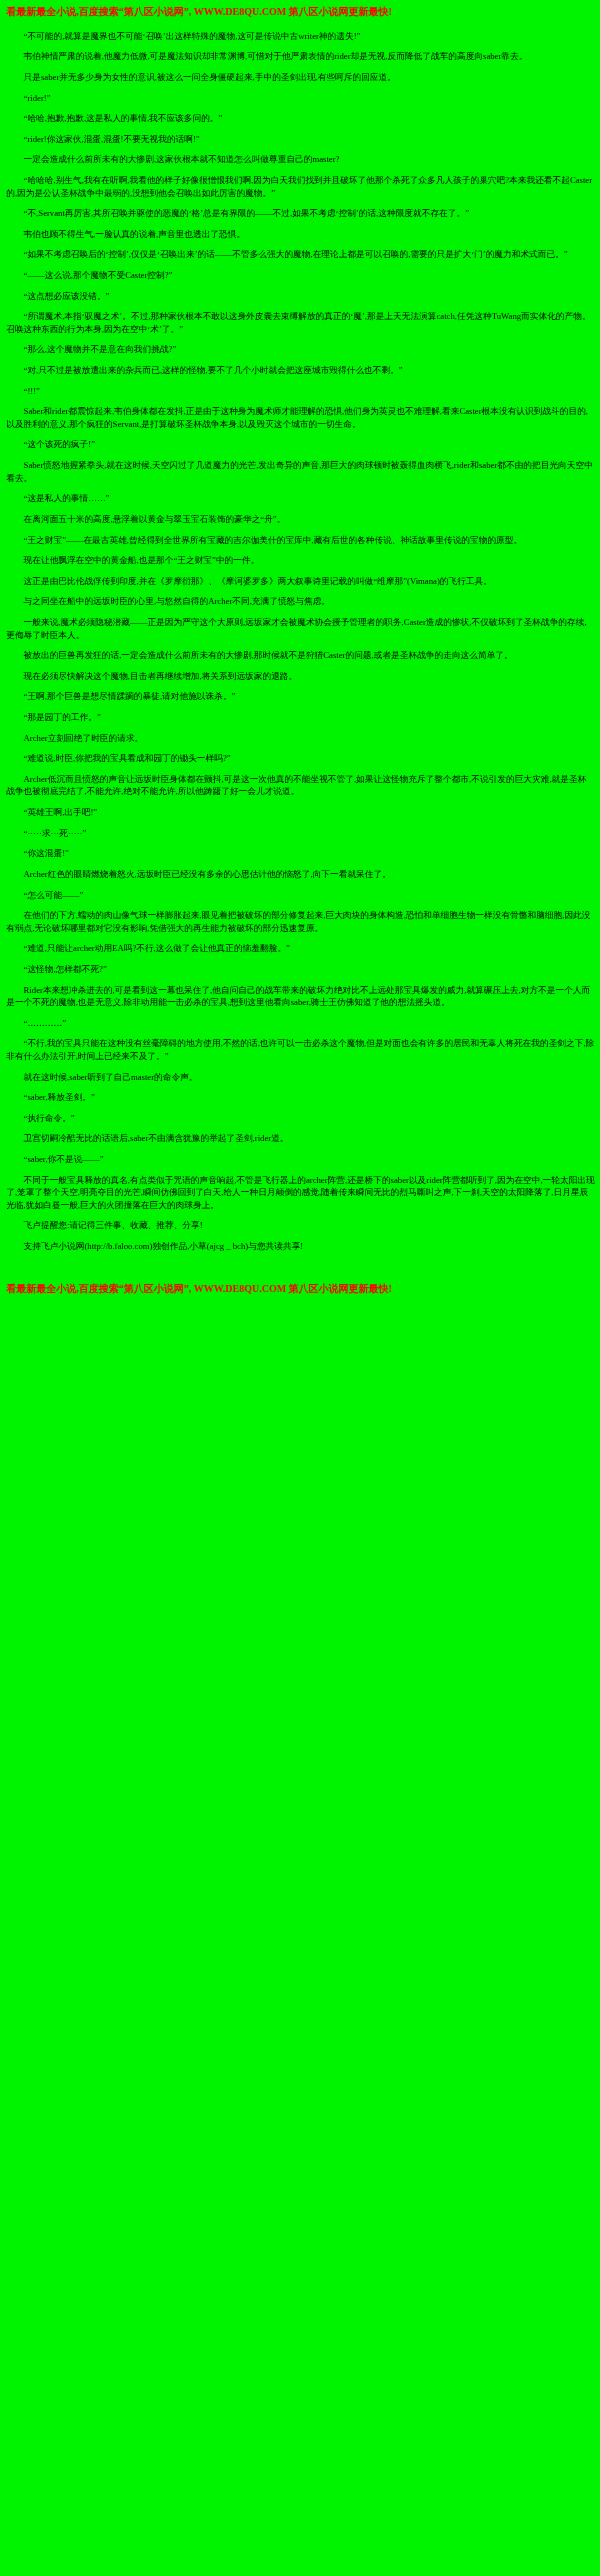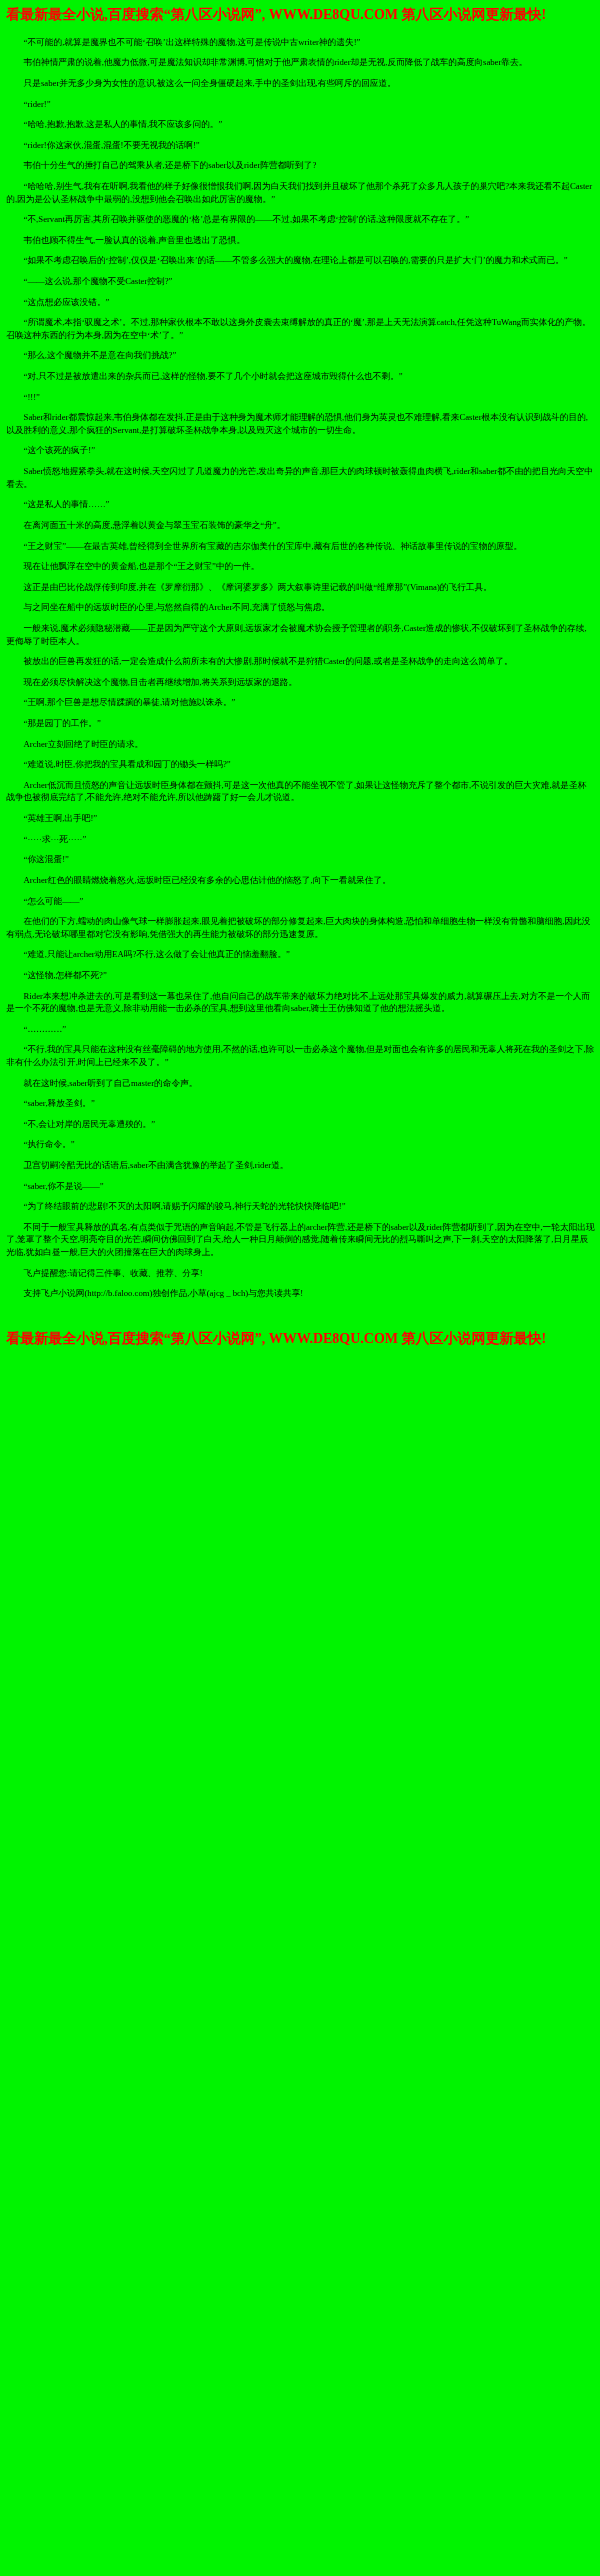--- a/index.html
+++ b/index.html
@@ -14,21 +14,21 @@
     min-height: 2576px;
     background: var(--bg);
     font-family: "Liberation Serif", "DejaVu Serif", serif;
   }
   .page {
     padding: 3.7px 6.2px 8.7px 6.2px;
   }
   .notice {
     color: var(--notice);
     font-weight: bold;
-    font-size: 14px;
+    font-size: 10px;
     line-height: 1.5;
     word-break: break-all;
   }
   .notice.footer-notice {
     margin-top: 28.5px;
   }
   .content {
     margin-top: 11px;
   }
   .para {
@@ -55,21 +55,21 @@
 
 
       <p class="para">只是saber并无多少身为女性的意识,被这么一问全身僵硬起来,手中的圣剑出现,有些呵斥的回应道。</p>
 
       <p class="para">“rider!”</p>
 
       <p class="para">“哈哈,抱歉,抱歉,这是私人的事情,我不应该多问的。”</p>
 
       <p class="para">“rider!你这家伙,混蛋,混蛋!不要无视我的话啊!”</p>
 
-      <p class="para">韦伯十分生气的捶打自己的驾乘从者,还是桥下的saber以及rider阵营都听到了?</p>
+      <p class="para">一定会造成什么前所未有的大惨剧,这家伙根本就不知道怎么叫做尊重自己的master?</p>
 
       <p class="para">“哈哈哈,别生气,我有在听啊,我看他的样子好像很憎恨我们啊,因为白天我们找到并且破坏了他那个杀死了众多凡人孩子的巢穴吧?本来我还看不起Caster的,因为是公认圣杯战争中最弱的,没想到他会召唤出如此厉害的魔物。”</p>
 
       <p class="para">“不,Servant再厉害,其所召唤并驱使的恶魔的‘格’总是有界限的——不过,如果不考虑‘控制’的话,这种限度就不存在了。”</p>
 
       <p class="para">韦伯也顾不得生气,一脸认真的说着,声音里也透出了恐惧。</p>
 
       <p class="para">“如果不考虑召唤后的‘控制’,仅仅是‘召唤出来’的话——不管多么强大的魔物,在理论上都是可以召唤的,需要的只是扩大‘门’的魔力和术式而已。”</p>
 
       <p class="para">“——这么说,那个魔物不受Caster控制?”</p>
@@ -139,29 +139,27 @@
 
       <p class="para">“‥‥‥‥‥‥”</p>
 
       <p class="para">“不行,我的宝具只能在这种没有丝毫障碍的地方使用,不然的话,也许可以一击必杀这个魔物,但是对面也会有许多的居民和无辜人将死在我的圣剑之下,除非有什么办法引开,时间上已经来不及了。”</p>
 
 
       <p class="para">就在这时候,saber听到了自己master的命令声。</p>
 
       <p class="para">“saber,释放圣剑。”</p>
 
-      <p class="para">“不,会让对岸的居民无辜遭殃的。”</p>
 
       <p class="para">“执行命令。”</p>
 
       <p class="para">卫宫切嗣冷酷无比的话语后,saber不由满含犹豫的举起了圣剑,rider道。</p>
 
       <p class="para">“saber,你不是说——”</p>
 
-      <p class="para">“为了终结眼前的悲剧!不灭的太阳啊,请赐予闪耀的骏马,神行天蛇的光轮快快降临吧!”</p>
 
       <p class="para">不同于一般宝具释放的真名,有点类似于咒语的声音响起,不管是飞行器上的archer阵营,还是桥下的saber以及rider阵营都听到了,因为在空中,一轮太阳出现了,笼罩了整个天空,明亮夺目的光芒,瞬间仿佛回到了白天,给人一种日月颠倒的感觉,随着传来瞬间无比的烈马嘶叫之声,下一刹,天空的太阳降落了,日月星辰光临,犹如白昼一般,巨大的火团撞落在巨大的肉球身上。</p>
 
       <p class="para">飞卢提醒您:请记得三件事、收藏、推荐、分享!</p>
 
       <p class="para">支持飞卢小说网(http://b.faloo.com)独创作品,小草(ajcg _ bch)与您共读共享!</p>
     </div>
 
   <div class="notice footer-notice">看最新最全小说,百度搜索“第八区小说网”, WWW.DE8QU.COM 第八区小说网更新最快!</div>
 

